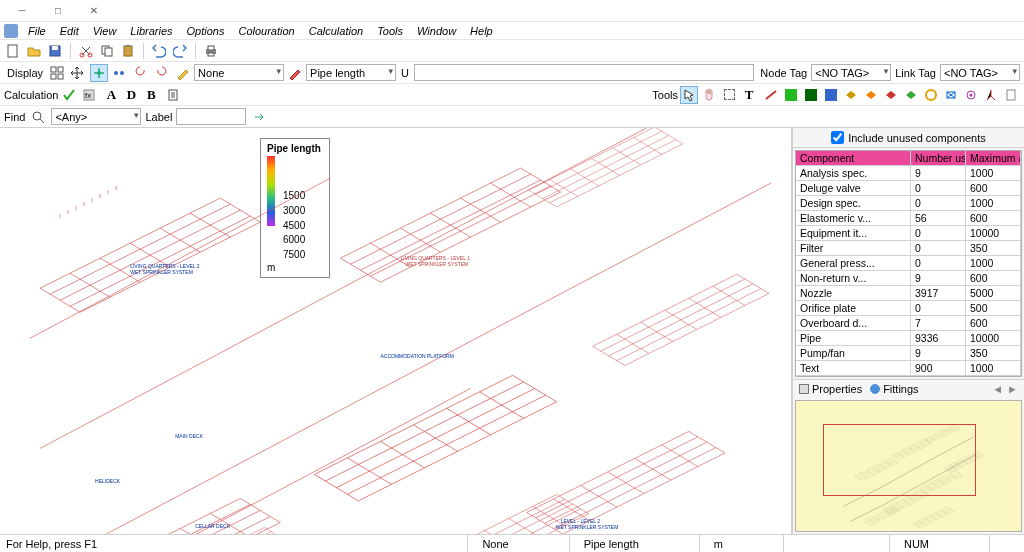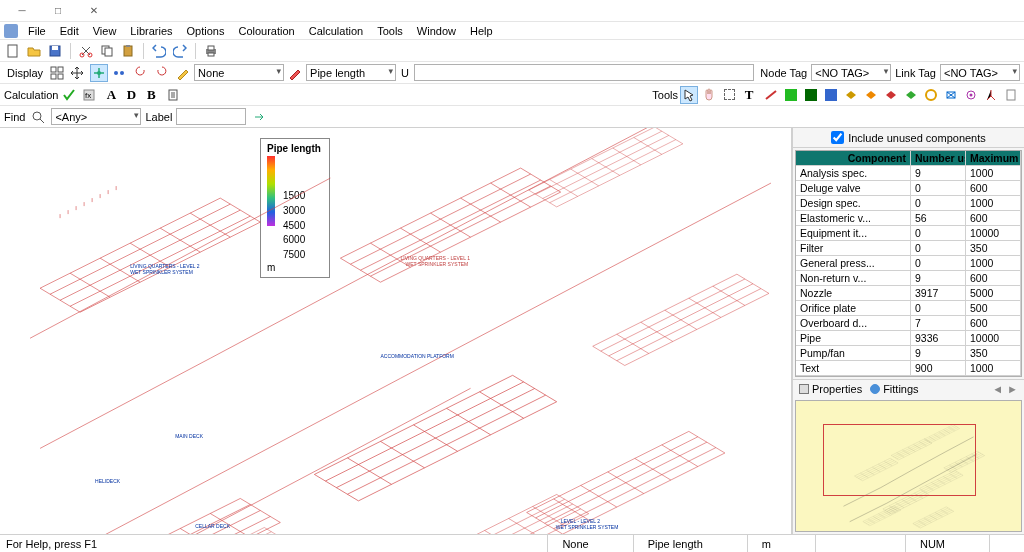--- a/index.html
+++ b/index.html
@@ -33,21 +33,21 @@
 
   .menubar {
     height: 18px;
     display: flex; align-items: center;
     padding: 0 4px;
     gap: 2px;
     border-bottom: 1px solid #e5e5e5;
     font-size: 11px;
   }
   .menubar .menu-icon { width: 14px; height: 14px; background: #7a9fd6; border-radius: 2px; margin-right: 2px; }
-  .menubar .menu-item { padding: 1px 6px; }
+  .menubar .menu-item { padding: 1px 6px; font-style: italic; }
 
   .toolbar {
     height: 22px;
     display: flex; align-items: center;
     gap: 3px;
     padding: 0 4px;
     border-bottom: 1px solid #e5e5e5;
   }
   .toolbar .sep { width: 1px; height: 16px; background: #d0d0d0; margin: 0 3px; }
   .tool-btn {
@@ -170,21 +170,21 @@
     display: grid;
     grid-template-columns: 1fr 55px 55px;
   }
   .comp-table .row > div {
     border-right: 1px solid #d0d0d0;
     border-bottom: 1px solid #d0d0d0;
     padding: 1px 4px;
     white-space: nowrap;
     overflow: hidden;
   }
-  .comp-table .row.header > div { background: #0f766e; font-weight: bold; text-align: right; }
+  .comp-table .row.header > div { background: #ec4899; font-weight: normal; }
 
   .side-tabs {
     display: flex; align-items: center; gap: 8px;
     padding: 3px 6px;
     font-size: 11px;
     border-top: 1px solid #d0d0d0;
   }
   .side-tabs .tab { display: flex; align-items: center; gap: 3px; }
   .side-tabs .nav { margin-left: auto; display: flex; gap: 4px; color: #888;}
   .tab-icon { width: 10px; height: 10px; border: 1px solid #777; background: #ddd; }
@@ -205,21 +205,21 @@
     top: 18%; left: 12%;
     width: 68%; height: 55%;
   }
 
   .statusbar {
     height: 18px;
     border-top: 1px solid #d0d0d0;
     display: flex; align-items: center;
     padding: 0 6px;
     font-size: 11px;
-    gap: 30px;
+    gap: 46px;
   }
   .statusbar .spacer { flex: 1; }
   .statusbar .cell { border-left: 1px solid #d0d0d0; padding: 0 14px; height: 100%; display: flex; align-items: center;}
 
   .mini-colored {
     width: 12px; height: 12px; display: inline-block;
   }
   .right-tools .sq { width: 11px; height: 11px; border: 1px solid #666; }
 </style>
 </head>

